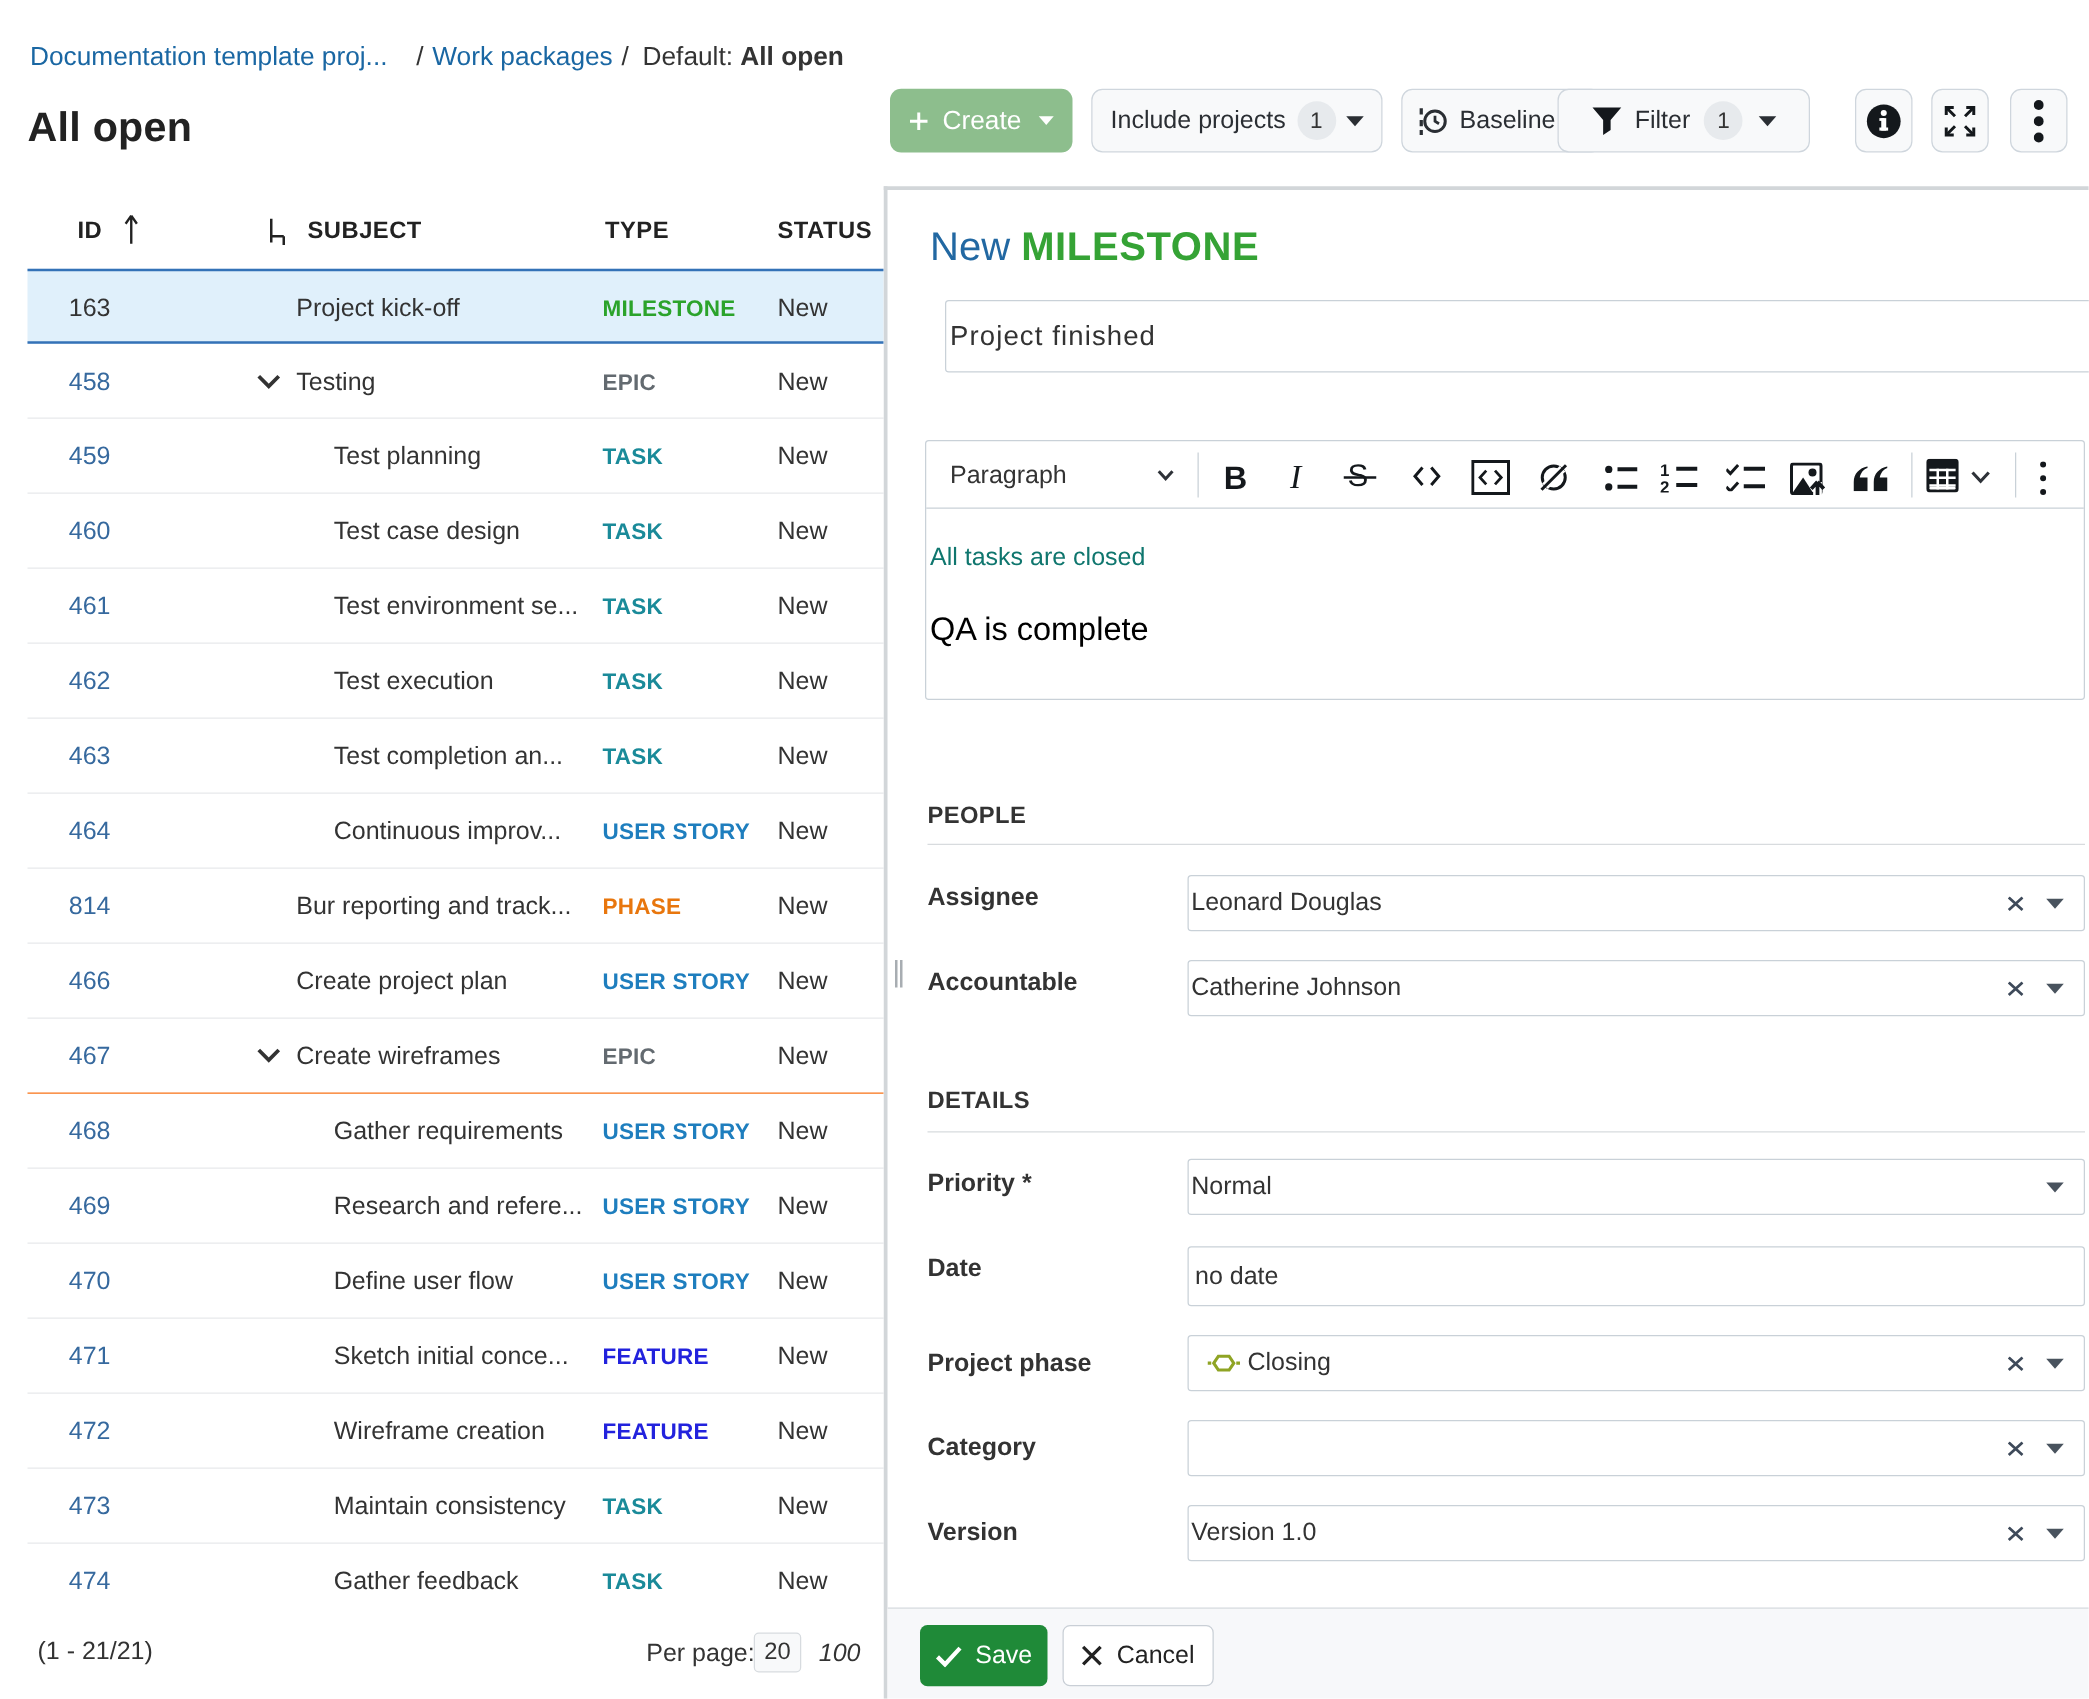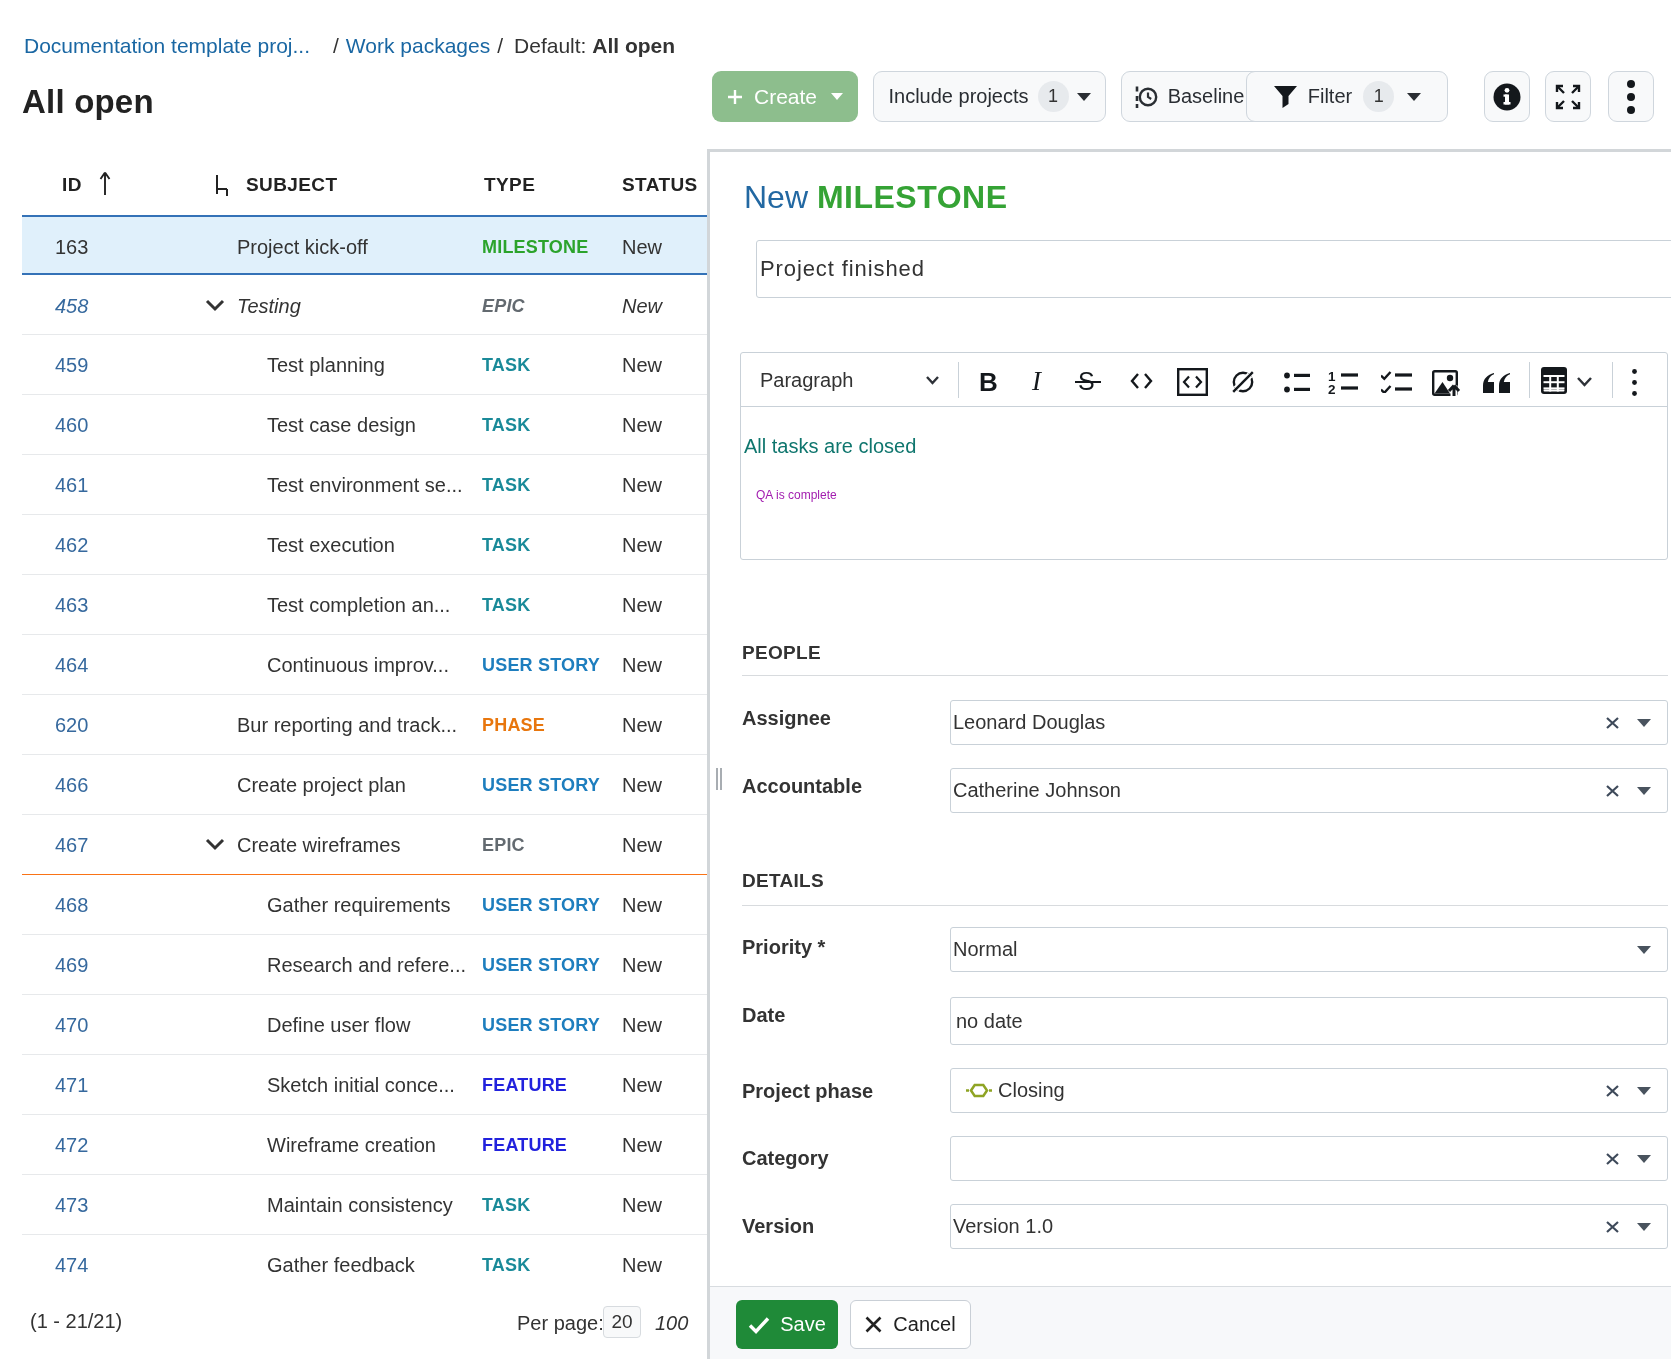--- a/index.html
+++ b/index.html
@@ -101,21 +101,21 @@
   <span class="abs" style="left:462px; top:14px;">TYPE</span>
   <span class="abs" style="left:600px; top:14px;">STATUS</span>
 </div>
 
 <div class="row" style="top:215px; background:#E0F0FB; border-top:2px solid #3472B7; border-bottom:2px solid #3472B7;">
   <span class="cell cid" style="color:#333;">163</span>
     <span class="cell csub">Project kick-off</span>
     <span class="cell ctype t-mile">MILESTONE</span>
     <span class="cell cst">New</span>
 </div>
-<div class="row" style="top:277px; border-bottom:1px solid #E7E9EB; height:58px;font-style:italic;">
+<div class="row" style="top:277px; border-bottom:1px solid #E7E9EB; height:58px;">
   <svg class="chev" width="22" height="16" viewBox="0 0 22 16" style="top:21px;">
       <path d="M3 3l8 8 8-8" stroke="#333" stroke-width="3" fill="none"></path>
     </svg>
   <span class="cell cid" style="height:58px;">458</span>
     <span class="cell csub" style="height:58px;">Testing</span>
     <span class="cell ctype t-epic" style="height:58px;">EPIC</span>
     <span class="cell cst" style="height:58px;">New</span>
 </div>
 <div class="row" style="top:335px; border-bottom:1px solid #E7E9EB;">
   <span class="cell cid">459</span>
@@ -147,21 +147,21 @@
     <span class="cell ctype t-task">TASK</span>
     <span class="cell cst">New</span>
 </div>
 <div class="row" style="top:635px; border-bottom:1px solid #E7E9EB;">
   <span class="cell cid">464</span>
     <span class="cell csub2">Continuous improv...</span>
     <span class="cell ctype t-us">USER STORY</span>
     <span class="cell cst">New</span>
 </div>
 <div class="row" style="top:695px; border-bottom:1px solid #E7E9EB;">
-  <span class="cell cid">620</span>
+  <span class="cell cid">814</span>
     <span class="cell csub">Bur reporting and track...</span>
     <span class="cell ctype t-phase">PHASE</span>
     <span class="cell cst">New</span>
 </div>
 <div class="row" style="top:755px; border-bottom:1px solid #E7E9EB;">
   <span class="cell cid">466</span>
     <span class="cell csub">Create project plan</span>
     <span class="cell ctype t-us">USER STORY</span>
     <span class="cell cst">New</span>
 </div>
@@ -317,21 +317,21 @@
     <svg class="abs" style="left:891px; top:16px;" width="5" height="27" viewBox="0 0 5 27">
         <g fill="#14181c">
           <circle cx="2.5" cy="2.5" r="2.4"></circle>
           <circle cx="2.5" cy="13.5" r="2.4"></circle>
           <circle cx="2.5" cy="24.5" r="2.4"></circle>
         </g>
       </svg>
   </div>
   <div style="position:relative;">
     <span class="abs" style="left:3px; top:28px; font-size:20px; color:#0f766e;">All tasks are closed</span>
-    <span class="abs" style="left:15px; top:81px; font-size:12px; color:#a21caf;">QA is complete</span>
+    <span class="abs" style="left:3px; top:81px; font-size:26px; color:#000000;">QA is complete</span>
   </div>
 </div>
 
 <div class="sect" style="top:642px;">PEOPLE</div>
 <div class="hr" style="top:675px;"></div>
 <div class="label" style="top:707px;">Assignee</div>
 <div class="field" style="top:700px;">
     <span class="fval">Leonard Douglas</span>
   <span class="xmark">
       <svg width="13" height="12" viewBox="0 0 13 12">

